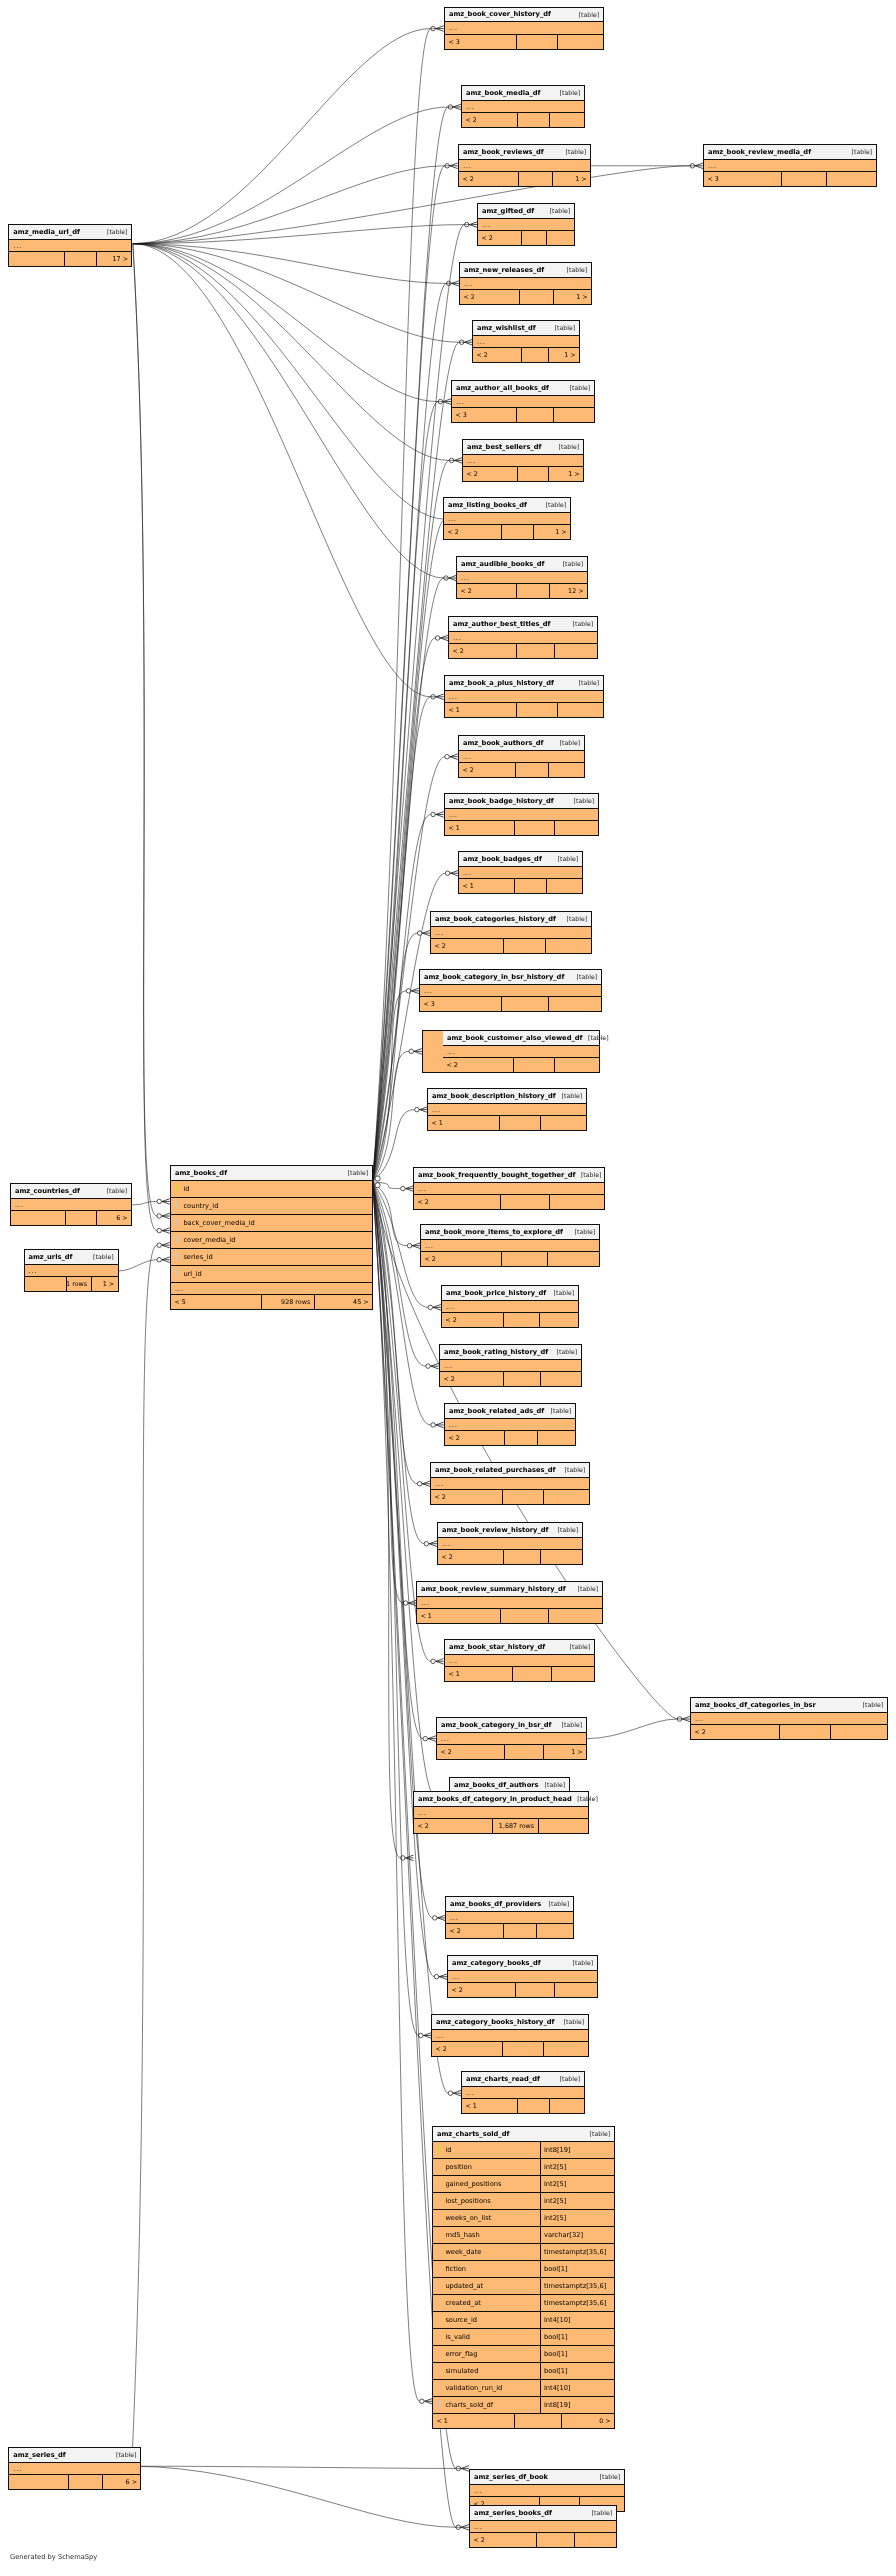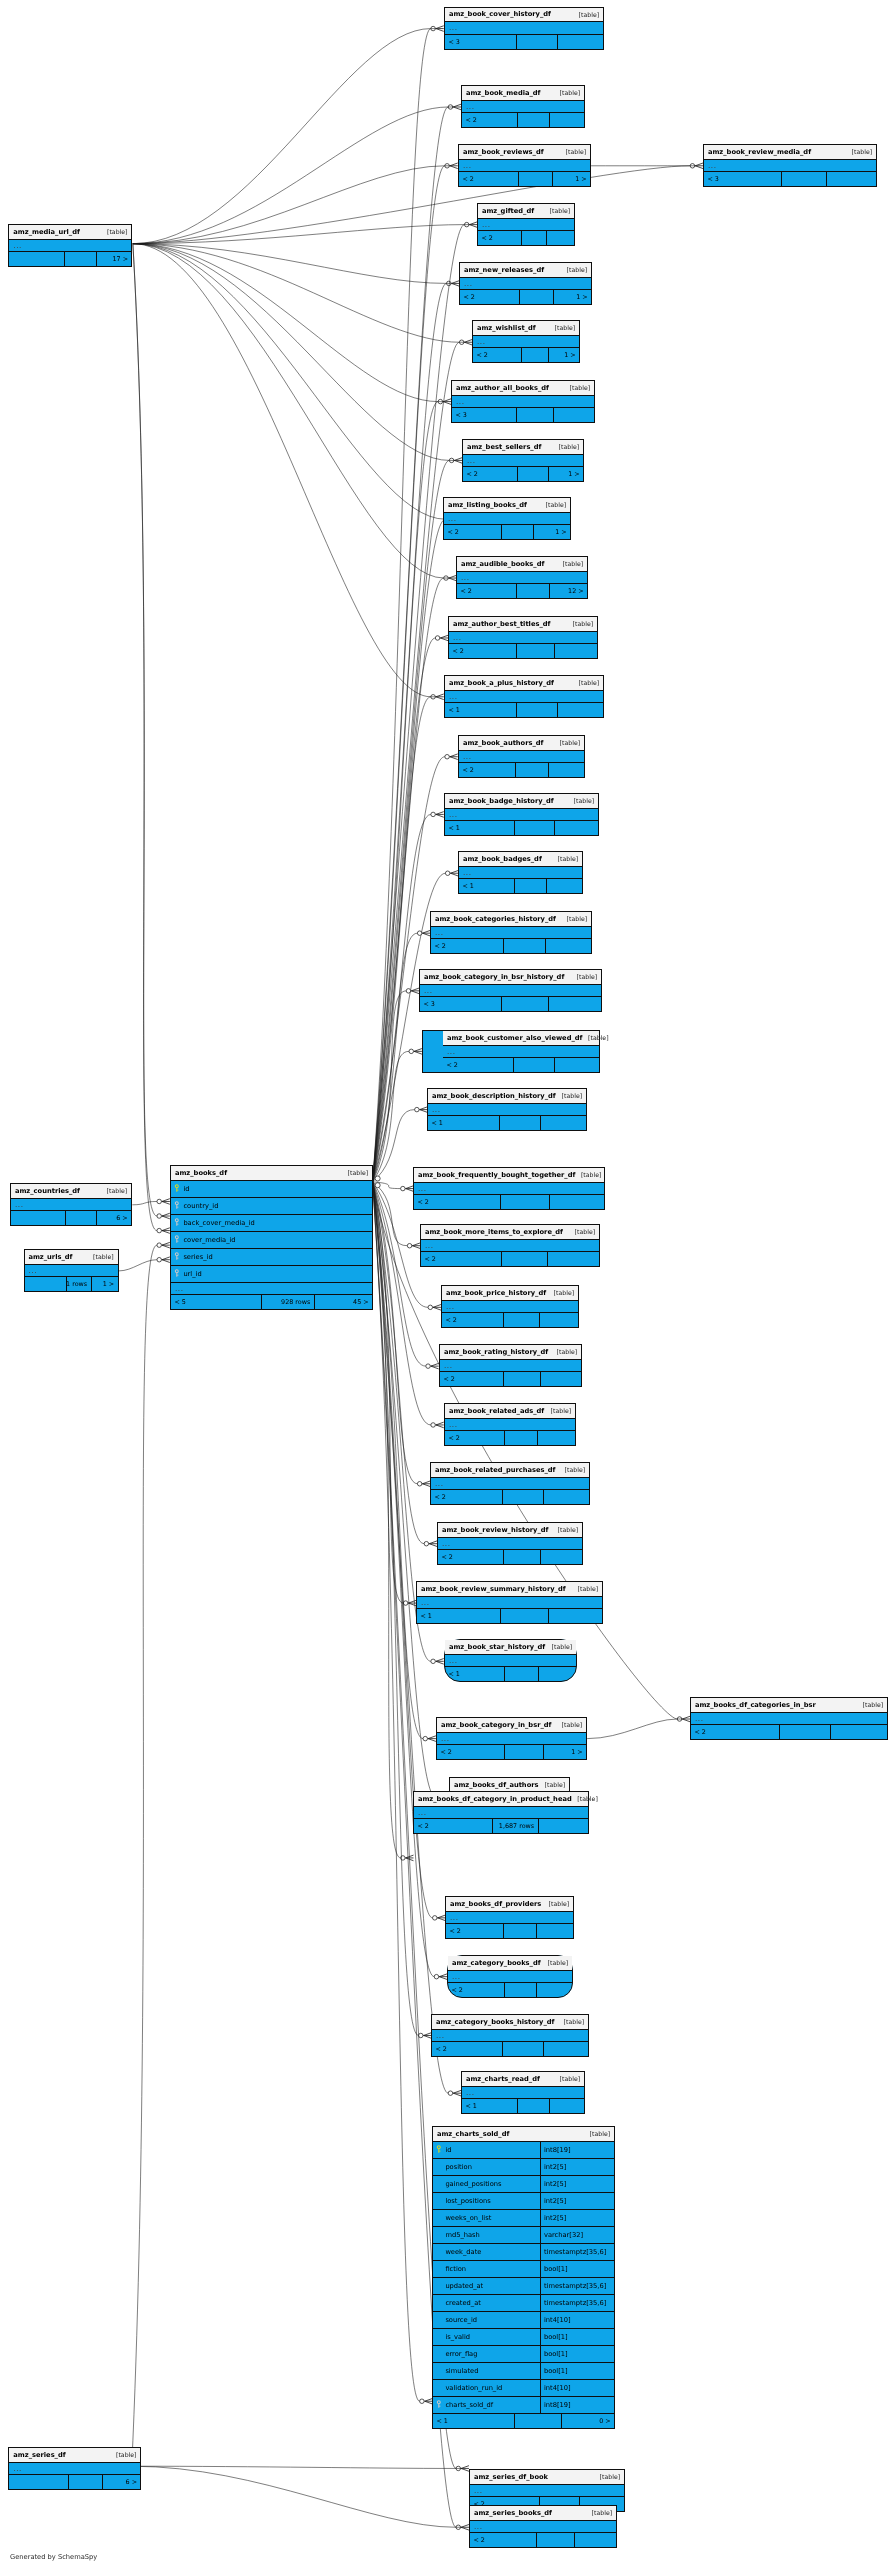--- a/index.html
+++ b/index.html
@@ -1,19 +1,19 @@
 <!DOCTYPE html>
 <html style="font-size:9px"><head>
 <meta charset="utf-8">
 <style>
   html,body{margin:0;padding:0;background:#ffffff;}
   body{font-family:"DejaVu Sans","Liberation Sans",sans-serif;}
   #canvas{position:relative;width:897px;height:2576px;background:#ffffff;overflow:hidden;}
   #wires{position:absolute;left:0;top:0;z-index:1;}
-  .tbl{position:absolute;z-index:2;background:#0ea5e9;border:0.8px solid #0f0f0f;box-sizing:border-box;}
+  .tbl{position:absolute;z-index:2;background:#fdba74;border:0.8px solid #0f0f0f;box-sizing:border-box;}
   .tbl.big{border-width:1.4px;}
   .tbl-head{display:flex;align-items:center;justify-content:space-between;height:14.6px;
     background:#f3f3f3;border-bottom:1.1px solid #0f0f0f;padding:0 3.9px;box-sizing:border-box;gap:5.6px;}
   .tbl-name{font-weight:bold;font-size:6.7px;color:#000;white-space:nowrap;}
   .tbl-tag{font-size:6.2px;color:#1a1a1a;white-space:nowrap;}
   .col-row{display:flex;align-items:center;height:14.6px;border-bottom:0.6px solid #0f0f0f;
     padding:0 3.4px;box-sizing:border-box;font-size:6.7px;color:#000;gap:3.4px;}
   .big .col-row{height:17px;padding:0 0;}
   .col-name{display:flex;align-items:center;gap:3.4px;flex:0 0 57%;padding:0 3.4px;box-sizing:border-box;overflow:hidden;white-space:nowrap;}
   .col-name.full{flex:1 1 auto;}
@@ -853,21 +853,21 @@
     </div>
     <div class="tbl-body">
         <div class="ellipsis-row">...</div>
       </div>
     <div class="tbl-foot">
       <span class="foot-cell foot-left">&lt; 1</span>
       <span class="foot-cell foot-mid"></span>
       <span class="foot-cell foot-right"></span>
     </div>
   </div>
-    <div class="tbl" style="left: 444px; top: 1639px; width: 133px; border-radius: 16px;">
+    <div class="tbl" style="left: 444px; top: 1639px; width: 151px;">
     <div class="tbl-head">
       <span class="tbl-name">amz_book_star_history_df</span>
       <span class="tbl-tag">[table]</span>
     </div>
     <div class="tbl-body">
         <div class="ellipsis-row">...</div>
       </div>
     <div class="tbl-foot">
       <span class="foot-cell foot-left">&lt; 1</span>
       <span class="foot-cell foot-mid"></span>
@@ -937,21 +937,21 @@
     </div>
     <div class="tbl-body">
         <div class="ellipsis-row">...</div>
       </div>
     <div class="tbl-foot">
       <span class="foot-cell foot-left">&lt; 2</span>
       <span class="foot-cell foot-mid"></span>
       <span class="foot-cell foot-right"></span>
     </div>
   </div>
-    <div class="tbl" style="left: 447px; top: 1955px; width: 126px; border-radius: 15px;">
+    <div class="tbl" style="left: 447px; top: 1955px; width: 151px;">
     <div class="tbl-head">
       <span class="tbl-name">amz_category_books_df</span>
       <span class="tbl-tag">[table]</span>
     </div>
     <div class="tbl-body">
         <div class="ellipsis-row">...</div>
       </div>
     <div class="tbl-foot">
       <span class="foot-cell foot-left">&lt; 2</span>
       <span class="foot-cell foot-mid"></span>

